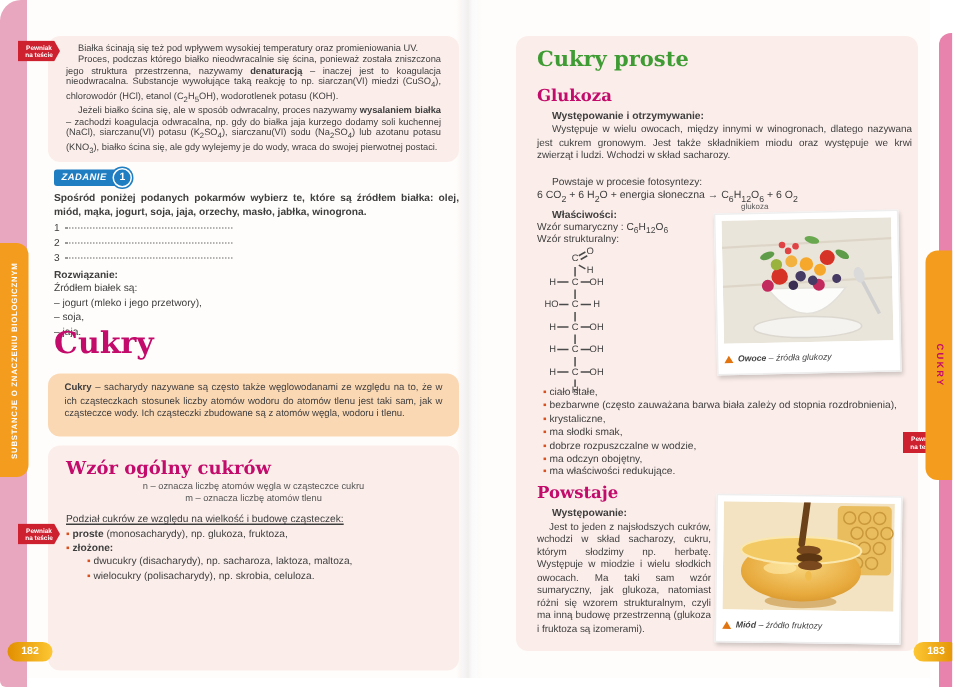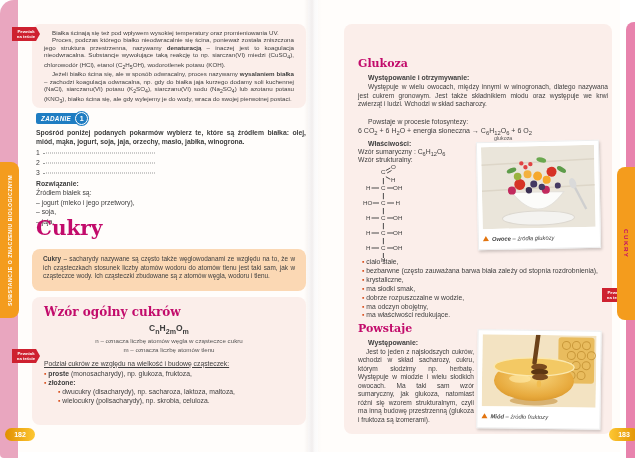--- a/index.html
+++ b/index.html
@@ -45,21 +45,21 @@
   #answer-lines{left:36px;top:149px;font-size:6.8px;}
   #answer-lines .li{height:10px;}
   #answer-lines .li::after{content:"";display:inline-block;width:112px;border-bottom:1px dotted #999;
                            margin-left:3px;transform:translateY(-1.5px);}
   #solution{left:36px;top:179px;font-size:6.8px;line-height:1.38;}
   #solution .sol-title{font-weight:bold;}
   #cukry-title{left:36px;top:216px;font-family:"DejaVu Serif",serif;font-weight:bold;font-size:20px;
                color:var(--heading_magenta);}
   #def-box{left:32px;top:249px;width:274px;height:42px;background:var(--box_peach);border-radius:8px;
            padding:6px 11px;box-sizing:border-box;font-size:6.4px;line-height:1.35;text-align:justify;}
-  #formula-box{left:32px;top:297px;width:274px;height:128px;background:var(--panel_pink);border-radius:8px;
+  #formula-box{left:32px;top:297px;width:274px;height:150px;background:var(--panel_pink);border-radius:8px;
                padding:8px 12px;box-sizing:border-box;}
   .fb-title{font-family:"DejaVu Serif",serif;font-weight:bold;font-size:12px;color:var(--heading_magenta);}
   .fb-formula{text-align:center;font-weight:bold;font-size:8.5px;margin-top:4px;}
   .fb-note{text-align:center;font-size:6.2px;color:#555;margin-top:1.5px;}
   .fb-intro{margin-top:7px;font-size:6.8px;text-decoration:underline;}
   .blist{margin-top:2px;}
   .blist .li{font-size:6.8px;line-height:1.35;padding-left:9px;}
   .blist .li::before{content:"▪ ";color:var(--bullet_orange);margin-left:-9px;}
   .blist.sub{margin-left:14px;margin-top:0;}
   
@@ -138,21 +138,20 @@
         <div class="li">– jaja.</div>
       </div>
   </div>
 
   <div class="abs" id="cukry-title">Cukry</div>
 
   <div class="abs" id="def-box"><b>Cukry</b> – sacharydy nazywane są często także węglowodanami ze względu na to, że w ich cząsteczkach stosunek liczby atomów wodoru do atomów tlenu jest taki sam, jak w cząsteczce wody. Ich cząsteczki zbudowane są z atomów węgla, wodoru i tlenu.</div>
 
   <div class="abs" id="formula-box">
     <div class="fb-title">Wzór ogólny cukrów</div>
-    <div class="fb-formula">C<sub>n</sub>H<sub>2m</sub>O<sub>m</sub></div>
     <div class="fb-note">n – oznacza liczbę atomów węgla w cząsteczce cukru</div>
     <div class="fb-note">m – oznacza liczbę atomów tlenu</div>
     <div class="fb-intro">Podział cukrów ze względu na wielkość i budowę cząsteczek:</div>
     <div class="blist">
         <div class="li"><b>proste</b> (monosacharydy), np. glukoza, fruktoza,</div>
         <div class="li"><b>złożone:</b></div>
       </div>
     <div class="blist sub">
         <div class="li">dwucukry (disacharydy), np. sacharoza, laktoza, maltoza,</div>
         <div class="li">wielocukry (polisacharydy), np. skrobia, celuloza.</div>
@@ -164,20 +163,21 @@
     <div>na teście</div>
   </div>
 
   <div class="vtab" id="tab-left">
     <span class="vtxt">SUBSTANCJE O ZNACZENIU BIOLOGICZNYM</span>
   </div>
   <div class="pill" id="pill-182">182</div>
 
   <div class="abs" id="panel-right"></div>
 
+  <div class="abs" id="cp-title">Cukry proste</div>
   <div class="abs" id="glukoza-h">Glukoza</div>
   <div class="abs" id="occ-title">Występowanie i otrzymywanie:</div>
   <div class="abs" id="occ-text">Występuje w wielu owocach, między innymi w winogronach, dlatego nazywana jest cukrem gronowym. Jest także składnikiem miodu oraz występuje we krwi zwierząt i ludzi. Wchodzi w skład sacharozy.</div>
   <div class="abs" id="powstaje">Powstaje w procesie fotosyntezy:</div>
   <div class="abs" id="equation">6 CO<sub>2</sub> + 6 H<sub>2</sub>O + energia słoneczna → C<sub>6</sub>H<sub>12</sub>O<sub>6</sub> + 6 O<sub>2</sub></div>
   <div class="abs" id="eq-note">glukoza</div>
   <div class="abs" id="wlasciwosci">Właściwości:</div>
   <div class="abs" id="sumaryczny">Wzór sumaryczny : C<sub>6</sub>H<sub>12</sub>O<sub>6</sub></div>
   <div class="abs" id="strukturalny">Wzór strukturalny:</div>
 

